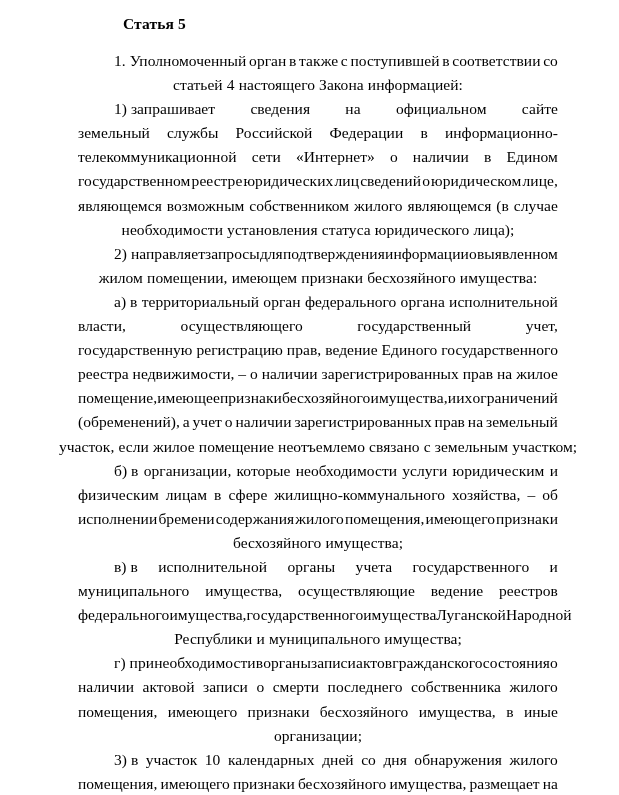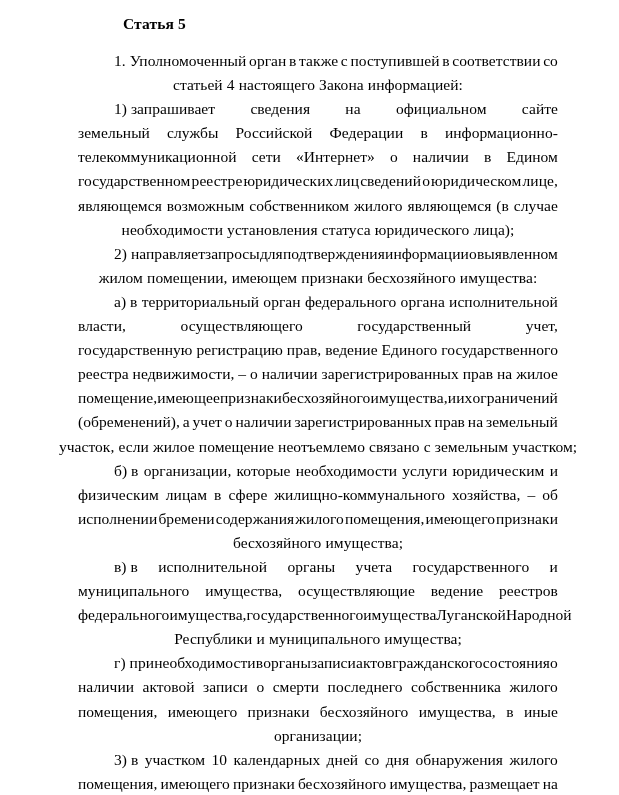--- a/index.html
+++ b/index.html
@@ -334,21 +334,21 @@
           <span class="w">в</span>
           <span class="w">иные</span>
         </div>
         <div class="ln last">
           <span class="w">организации;</span>
         </div>
       </div>
       <div class="para">
         <div class="ln">
           <span class="w first" style="margin-left: 36px;">3) в</span>
-          <span class="w">участком</span>
+          <span class="w">участок</span>
           <span class="w">10</span>
           <span class="w">календарных</span>
           <span class="w">дней</span>
           <span class="w">со</span>
           <span class="w">дня</span>
           <span class="w">обнаружения</span>
           <span class="w">жилого</span>
         </div>
         <div class="ln">
           <span class="w">помещения,</span>

